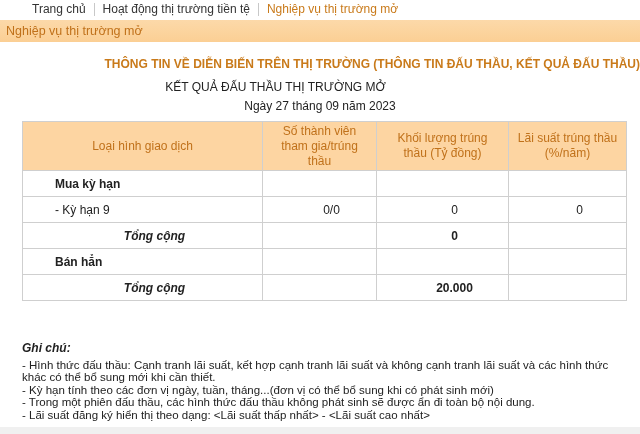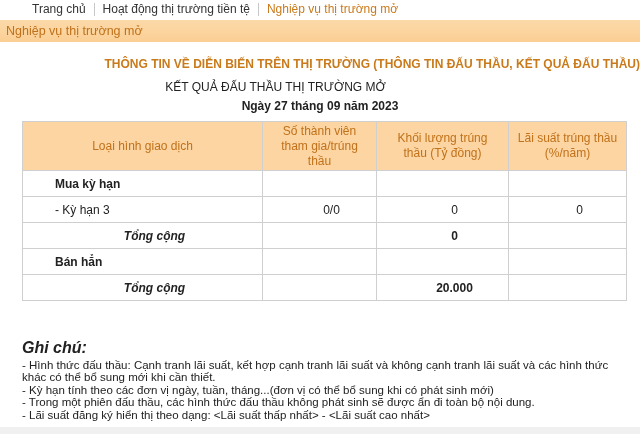--- a/index.html
+++ b/index.html
@@ -5,31 +5,31 @@
   html, body { margin:0; padding:0; }
   body { width:640px; height:434px; overflow:hidden; background:#fff; font-family:"Liberation Sans", sans-serif; color:#222; position:relative; }
   .breadcrumb { position:absolute; top:0; left:0; height:18px; display:flex; align-items:center; font-size:12px; white-space:nowrap;margin-left:32px; }
   .breadcrumb .crumb { color:#333; }
   .breadcrumb .crumb.active { color:#c97a1a; }
   .breadcrumb .sep { display:inline-block; width:1px; height:13px; background:#c8c8c8; margin:0 8px; }
   .section-bar { position:absolute; top:20px; left:0; width:640px; height:22px; background:linear-gradient(#fcd9a9,#fbcf94); display:flex; align-items:center; }
   .section-bar span { color:#c0711a; font-size:12.5px; padding-left:6px; }
   .main-title { position:absolute; top:57px; left:0; width:640px; text-align:right; font-size:12px; font-weight:bold; color:#c97a1a; }
   .sub-title { position:absolute; top:80px; left:0; width:551px; text-align:center; font-size:12px; color:#222; }
-  .date-title { position:absolute; top:99px; left:0; width:640px; text-align:center; font-size:12px; font-weight:bold; color:#222; }
+  .date-title { position:absolute; top:99px; left:0; width:640px; text-align:center; font-size:12px; font-weight:normal; color:#222; }
   table { position:absolute; top:121px; left:22px; width:604px; border-collapse:collapse; font-size:12px; table-layout:fixed; }
   th, td { border:1px solid #cfcfcf; padding:0 8px; }
   th { background:#fdd5a2; color:#c0711a; font-weight:normal; height:48px; text-align:center; line-height:15px; }
   td { height:25px;padding-left:32px; }
   td.c { text-align:center; }
   td.group { font-weight:bold; }
   td.total { font-weight:bold; font-style:italic; text-align:center; }
   td.bold { font-weight:bold; }
   .notes { position:absolute; top:342px; left:22px; width:608px; font-size:11.5px; line-height:12.5px; color:#222; }
-  .notes .title { font-weight:bold; font-style:italic; font-size:16px; margin-bottom:4px; }
+  .notes .title { font-weight:bold; font-style:italic; font-size:12px; margin-bottom:4px; }
   .bottom-bar { position:absolute; top:427px; left:0; width:640px; height:7px; background:#f0f0f0; }
 </style>
 </head>
 <body>
 
 <div class="breadcrumb">
   <a class="crumb">Trang chủ</a>
   <span class="sep"></span>
   <a class="crumb">Hoạt động thị trường tiền tệ</a>
   <span class="sep"></span>
@@ -60,21 +60,21 @@
     </tr>
   </thead>
   <tbody>
     <tr>
       <td class="group">Mua kỳ hạn</td>
         <td></td>
         <td></td>
         <td></td>
     </tr>
     <tr>
-      <td>- Kỳ hạn 3</td>
+      <td>- Kỳ hạn 9</td>
       <td class="c">0/0</td>
       <td class="c">0</td>
       <td class="c">0</td>
     </tr>
     <tr>
       <td class="total">Tổng cộng</td>
       <td></td>
       <td class="c bold">0</td>
       <td></td>
     </tr>

